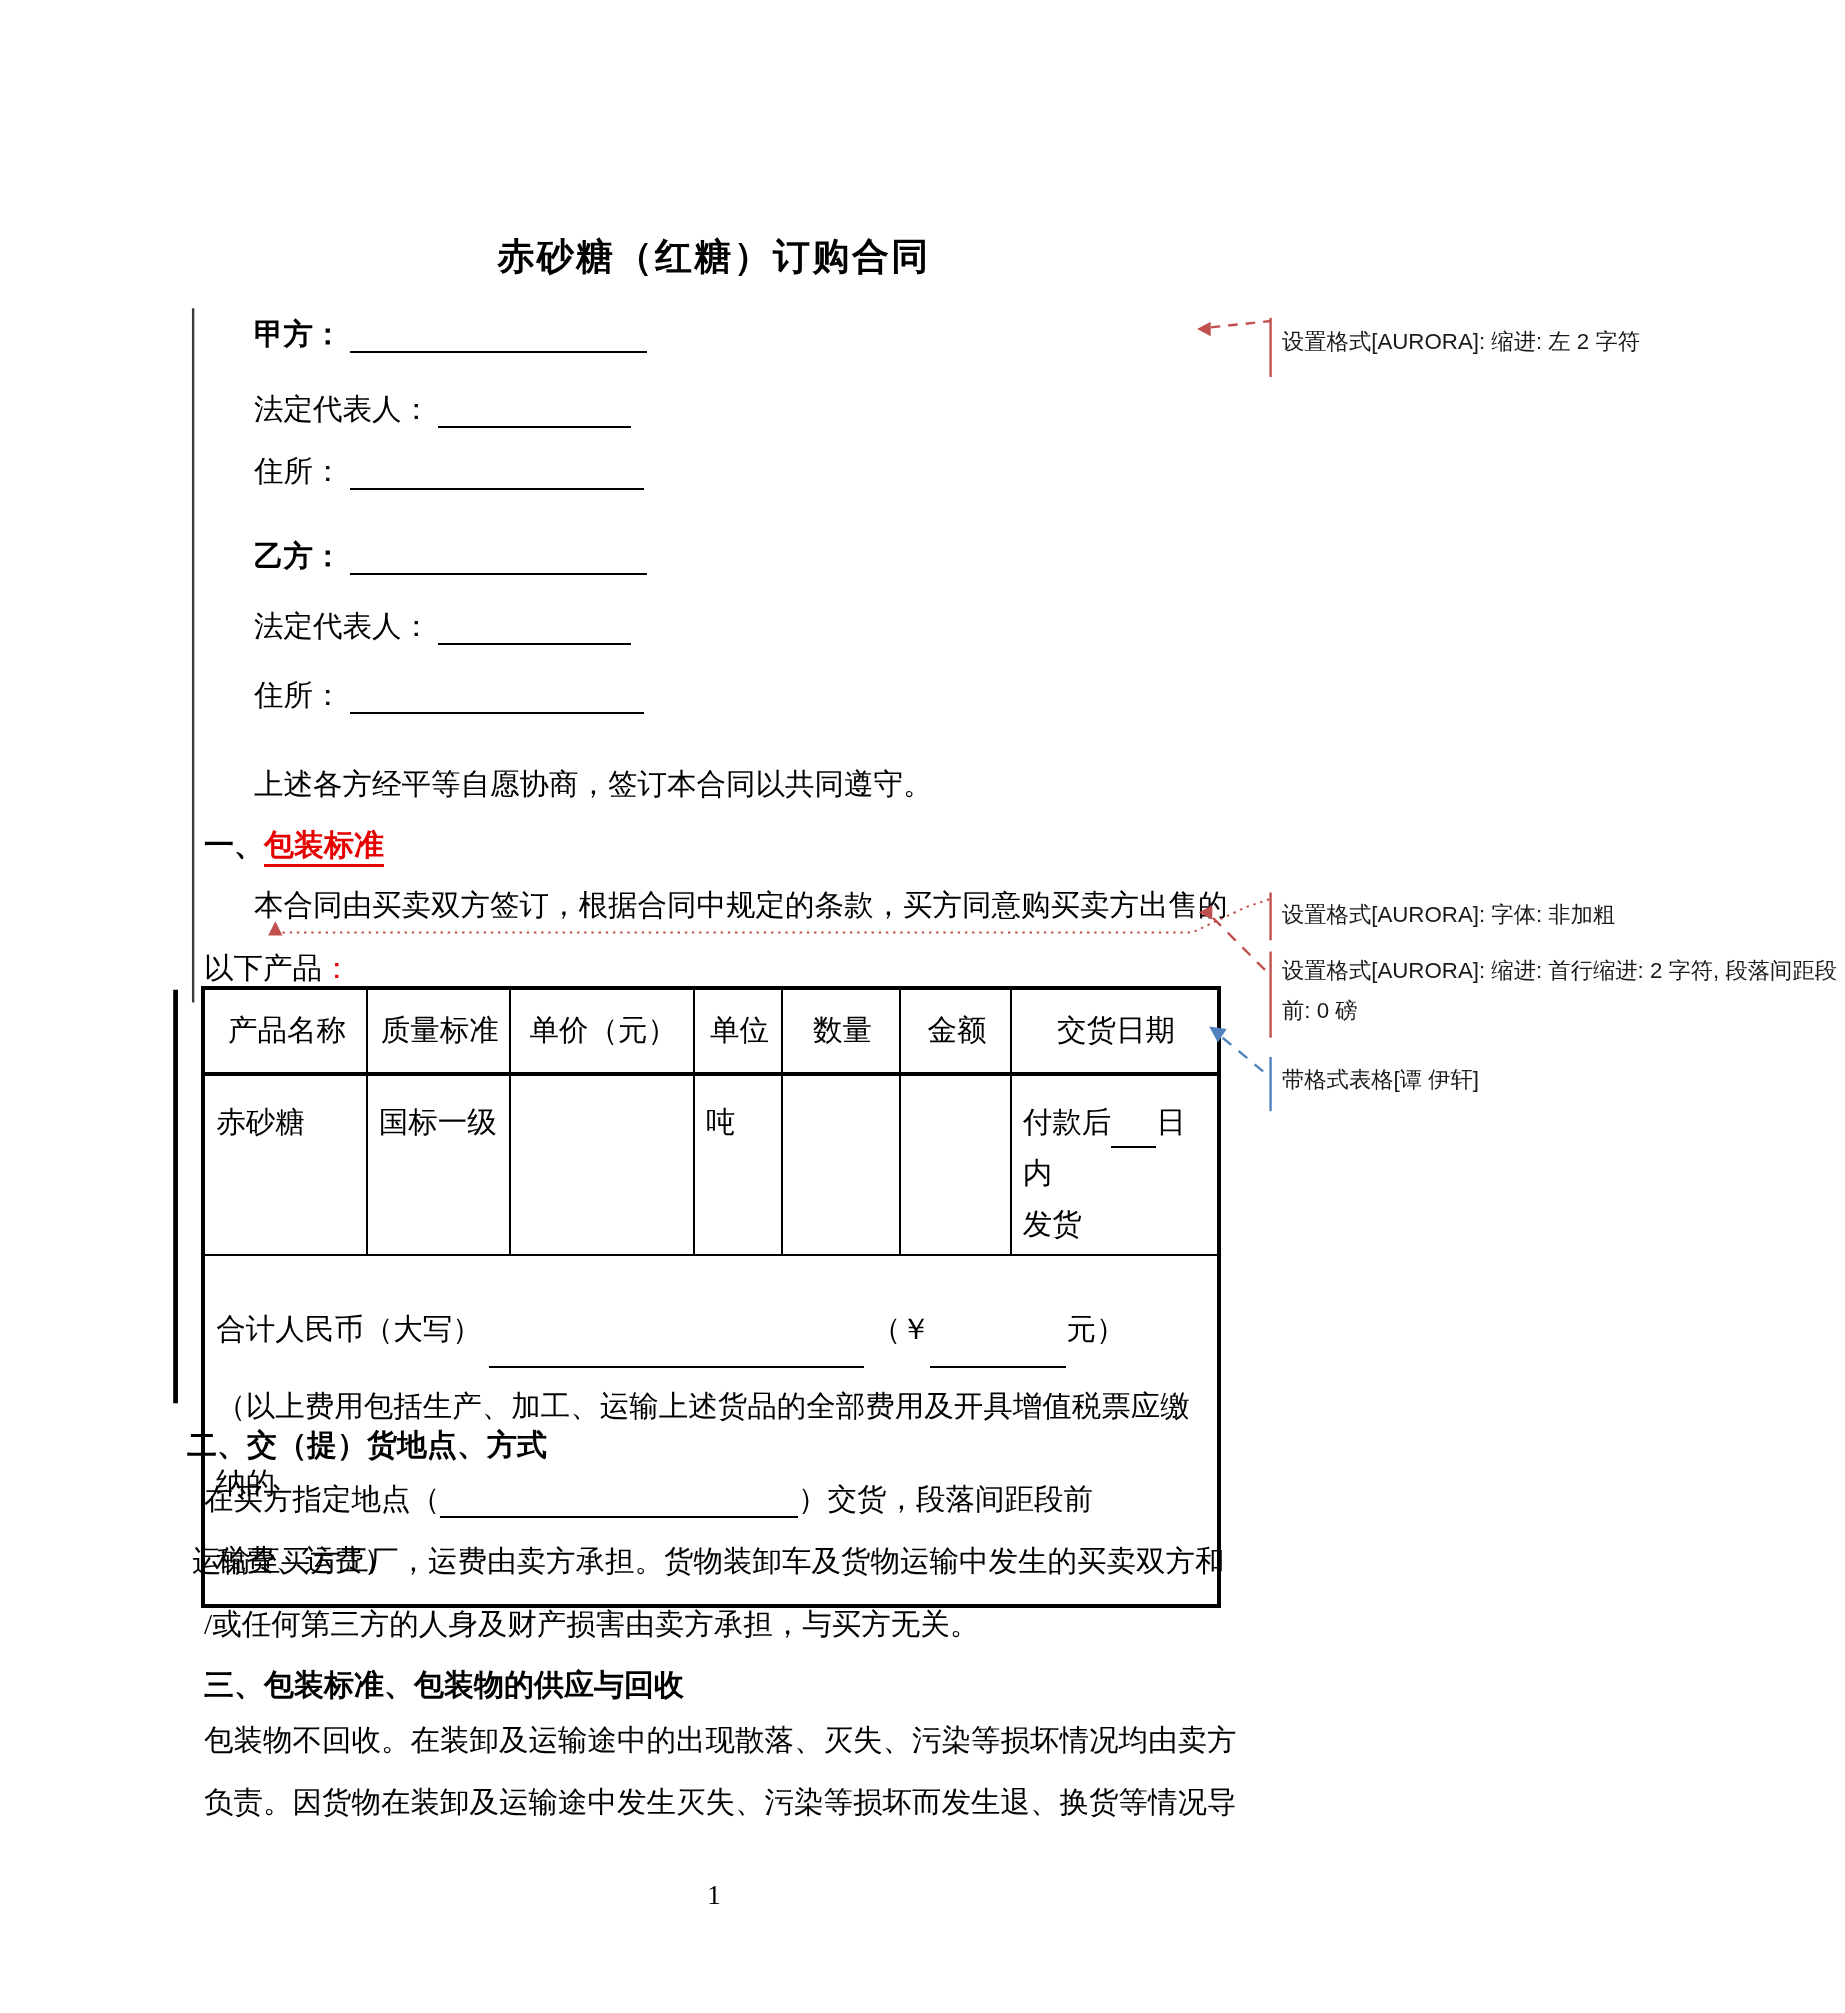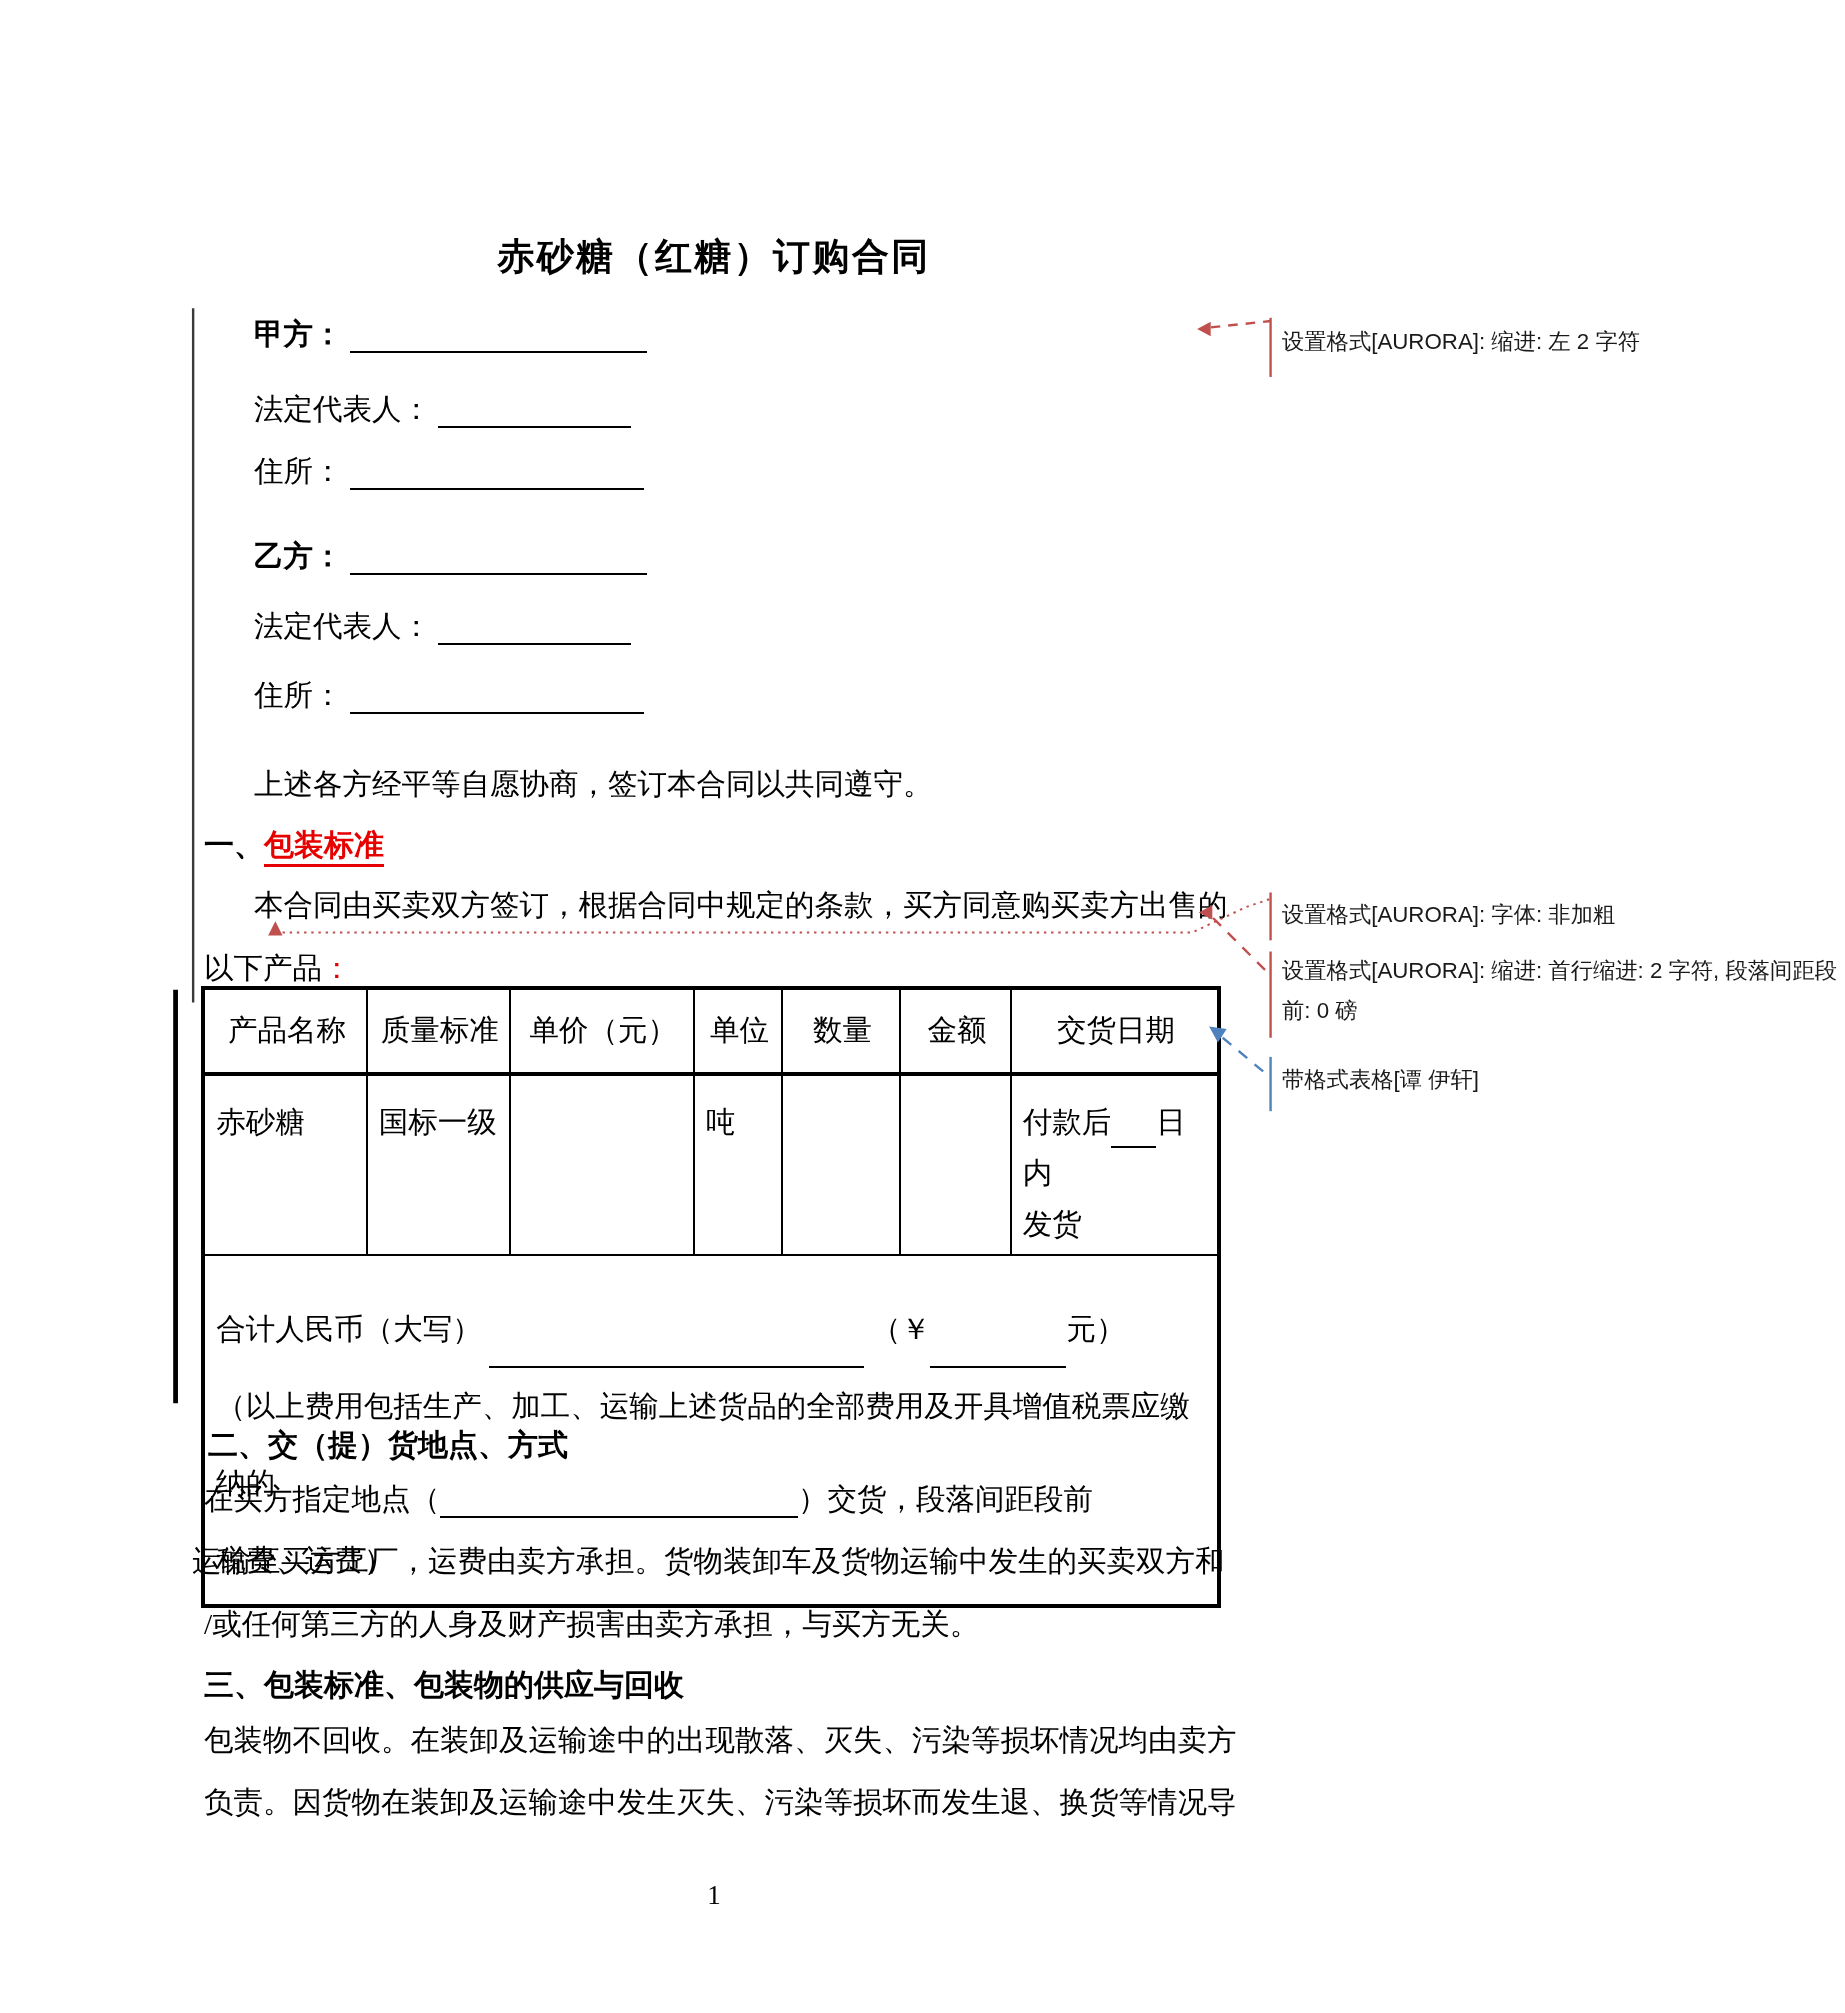--- a/index.html
+++ b/index.html
@@ -131,21 +131,21 @@
           <span class="blank" style="width:375px;"></span>
           <span>（￥</span><span class="blank" style="width:136px;"></span><span>元）</span>
         </div>
         <div>（以上费用包括生产、加工、运输上述货品的全部费用及开具增值税票应缴纳的</div>
         <div>税费、运费）</div>
       </td>
     </tr>
   </tbody>
     </table>
 
-  <div class="abs heading" style="left:208px;top:1425px;">二、交（提）货地点、方式</div>
+  <div class="abs heading" style="left:187px;top:1425px;">二、交（提）货地点、方式</div>
   <div class="abs bodytext" style="left:204px;top:1481px;">
     <span>在买方指定地点（</span><span class="blank" style="width:358px;"></span><span>）交货，段落间距段前</span>
   </div>
   <div class="abs bodytext fill" style="left:192px;top:1543px;width:1020px;">运输至买方工厂，运费由卖方承担。货物装卸车及货物运输中发生的买卖双方和</div>
   <div class="abs bodytext" style="left:204px;top:1606px;">/或任何第三方的人身及财产损害由卖方承担，与买方无关。</div>
 
   <div class="abs heading" style="left:204px;top:1665px;">三、包装标准、包装物的供应与回收</div>
   <div class="abs bodytext fill" style="left:204px;top:1722px;width:1020px;">包装物不回收。在装卸及运输途中的出现散落、灭失、污染等损坏情况均由卖方</div>
   <div class="abs bodytext fill" style="left:204px;top:1784px;width:1020px;">负责。因货物在装卸及运输途中发生灭失、污染等损坏而发生退、换货等情况导</div>
 

